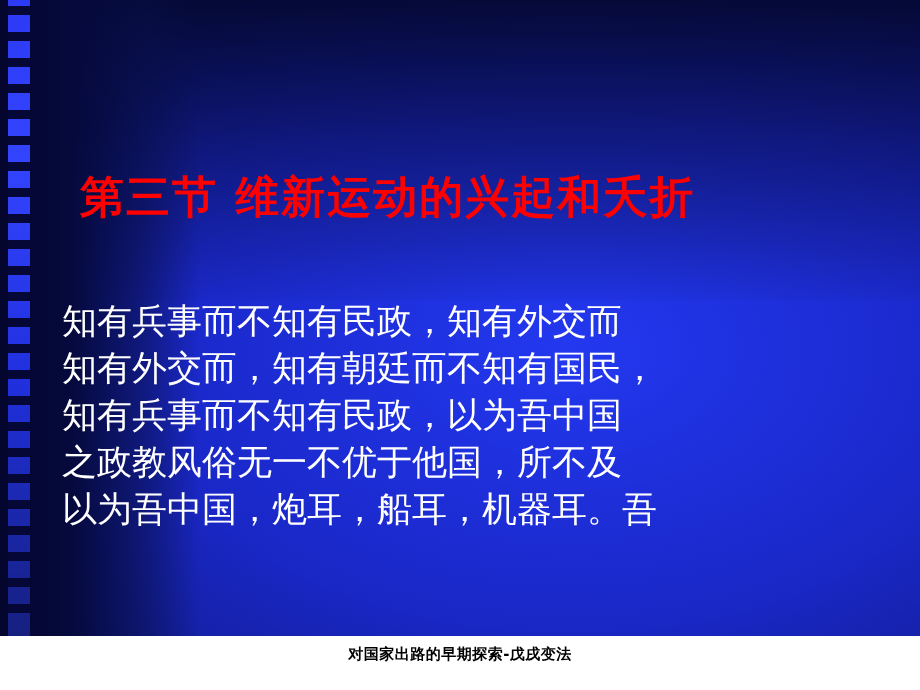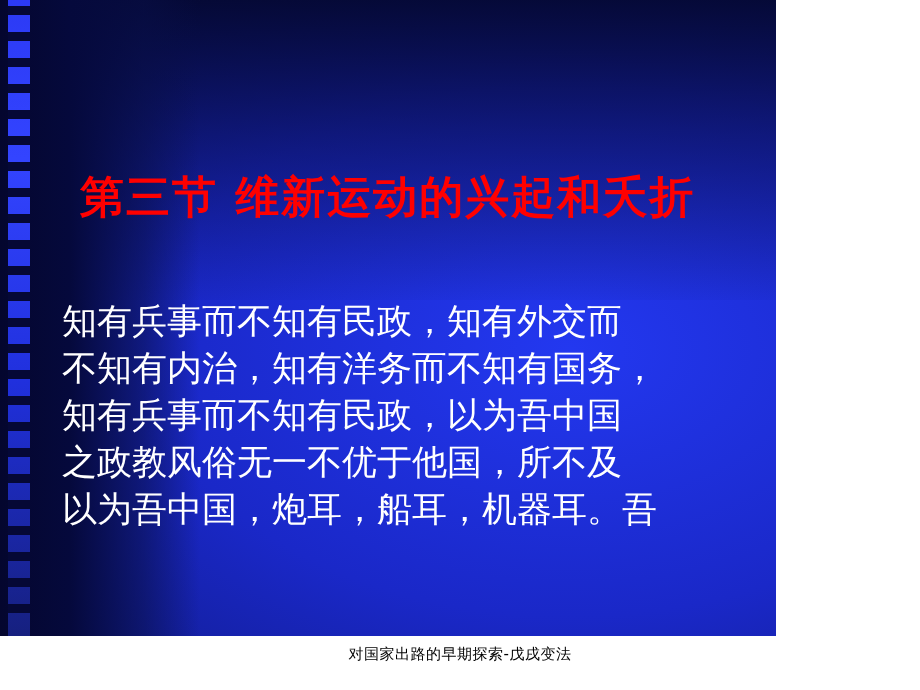--- a/index.html
+++ b/index.html
@@ -5,21 +5,21 @@
   html, body {
     margin: 0;
     padding: 0;
     background: #ffffff;
   }
   body {
     font-family: "DejaVu Sans", sans-serif;
   }
   .slide {
     position: relative;
-    width: 776px;
+    width: 920px;
     height: 690px;
     overflow: hidden;
     background: #ffffff;
   }
   
   .bg {
     position: absolute;
     left: 0;
     top: 0;
     width: 920px;
@@ -81,20 +81,21 @@
   .footer-text {
     position: absolute;
     left: 0;
     top: 645px;
     width: 920px;
     text-align: center;
     font-family: "DejaVu Sans", sans-serif;
     font-size: 15px;
     color: #000000;
     letter-spacing: 0.5px;
+    font-weight: bold;
   }
   .title {
     position: absolute;
     left: 80px;
     top: 168px;
     width: 800px;
     font-family: "DejaVu Sans", sans-serif;
     font-size: 44px;
     font-weight: bold;
     color: #ff0000;
@@ -150,21 +151,21 @@
     <i style="top:526px"></i>
     <i style="top:552px"></i>
     <i style="top:578px"></i>
     <i style="top:604px"></i>
   </div>
 
   <div class="title">第三节  维新运动的兴起和夭折</div>
 
   <div class="body-text">
     <div>知有兵事而不知有民政，知有外交而</div>
-    <div>不知有内治，知有洋务而不知有国务，</div>
+    <div>知有外交而，知有朝廷而不知有国民，</div>
     <div>知有兵事而不知有民政，以为吾中国</div>
     <div>之政教风俗无一不优于他国，所不及</div>
     <div>以为吾中国，炮耳，船耳，机器耳。吾</div>
   </div>
 
   <div class="footer-band"></div>
   <div class="footer-text">对国家出路的早期探索-戊戌变法</div>
 
 </div>
 

